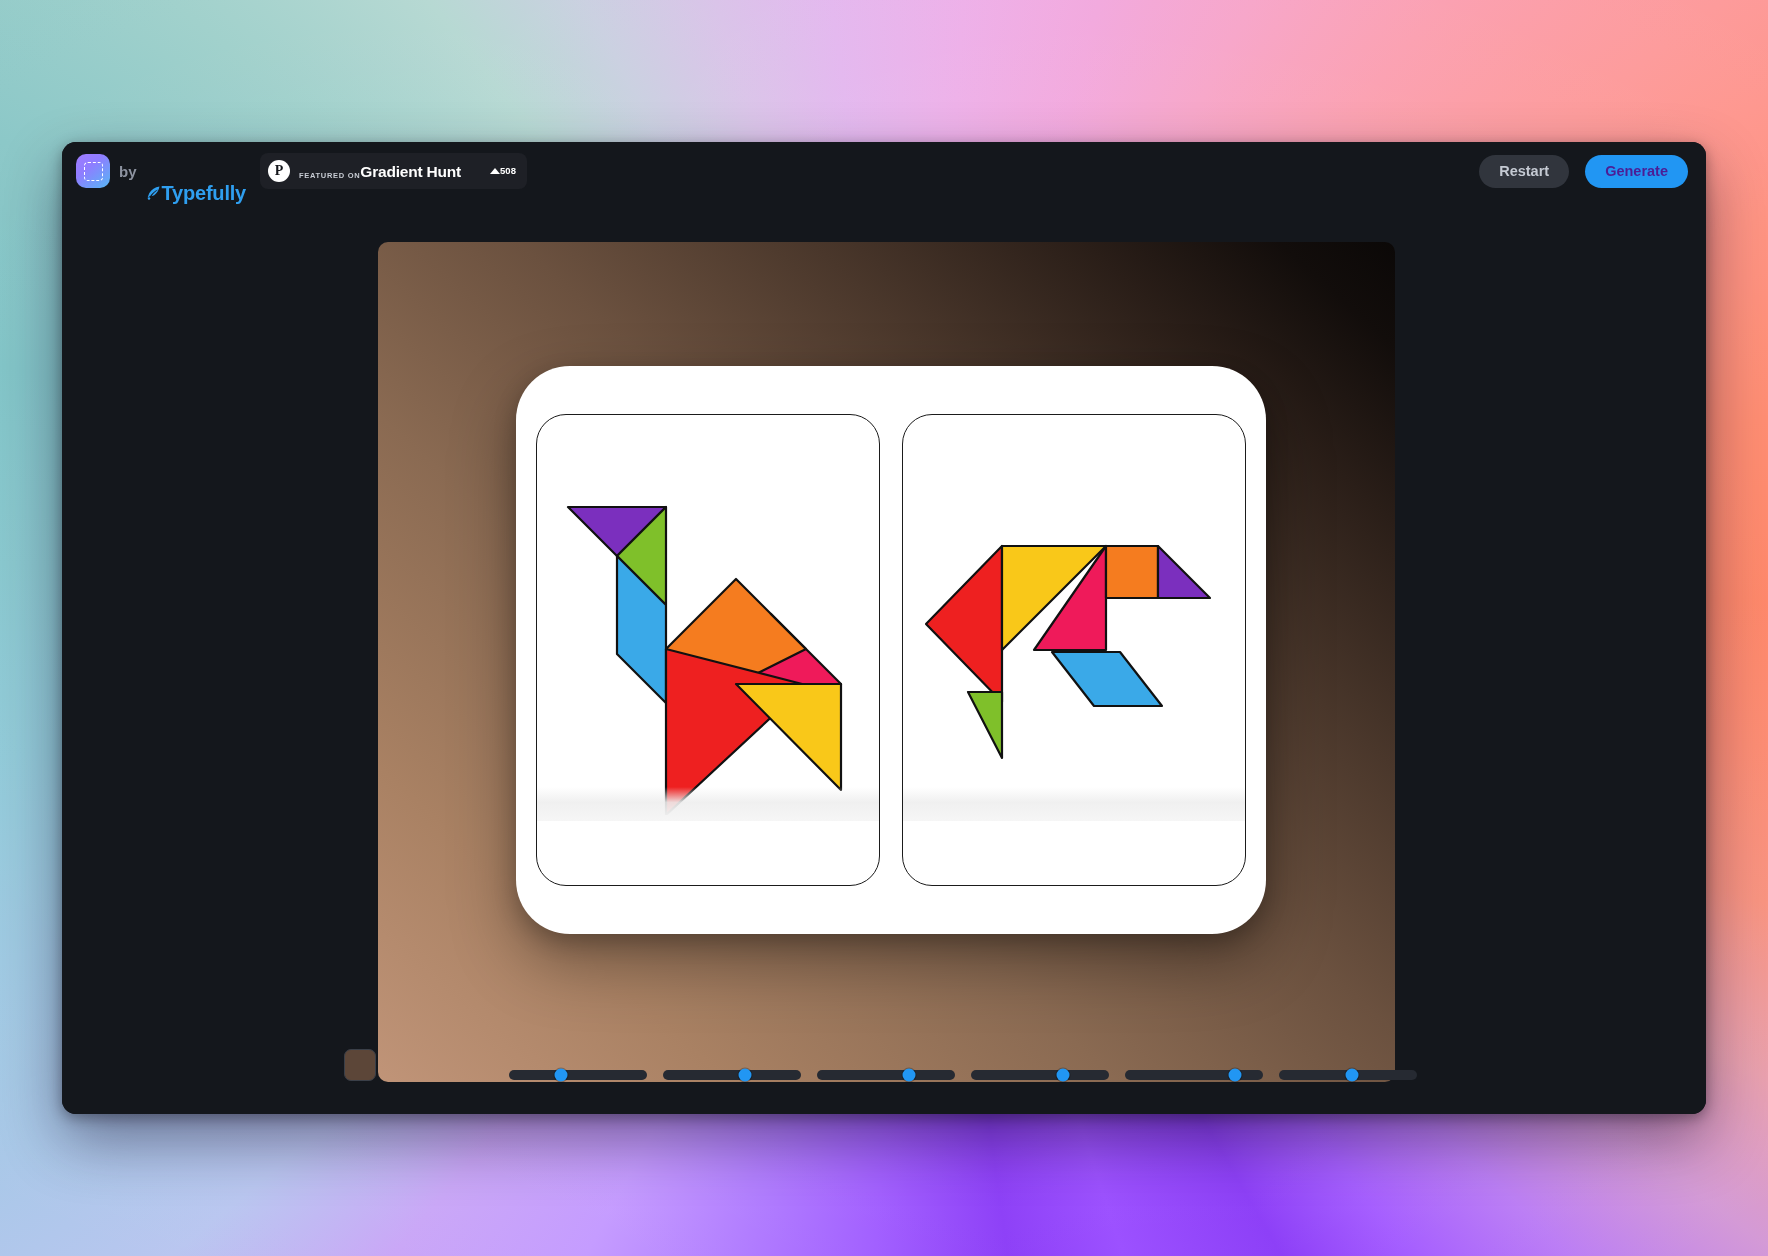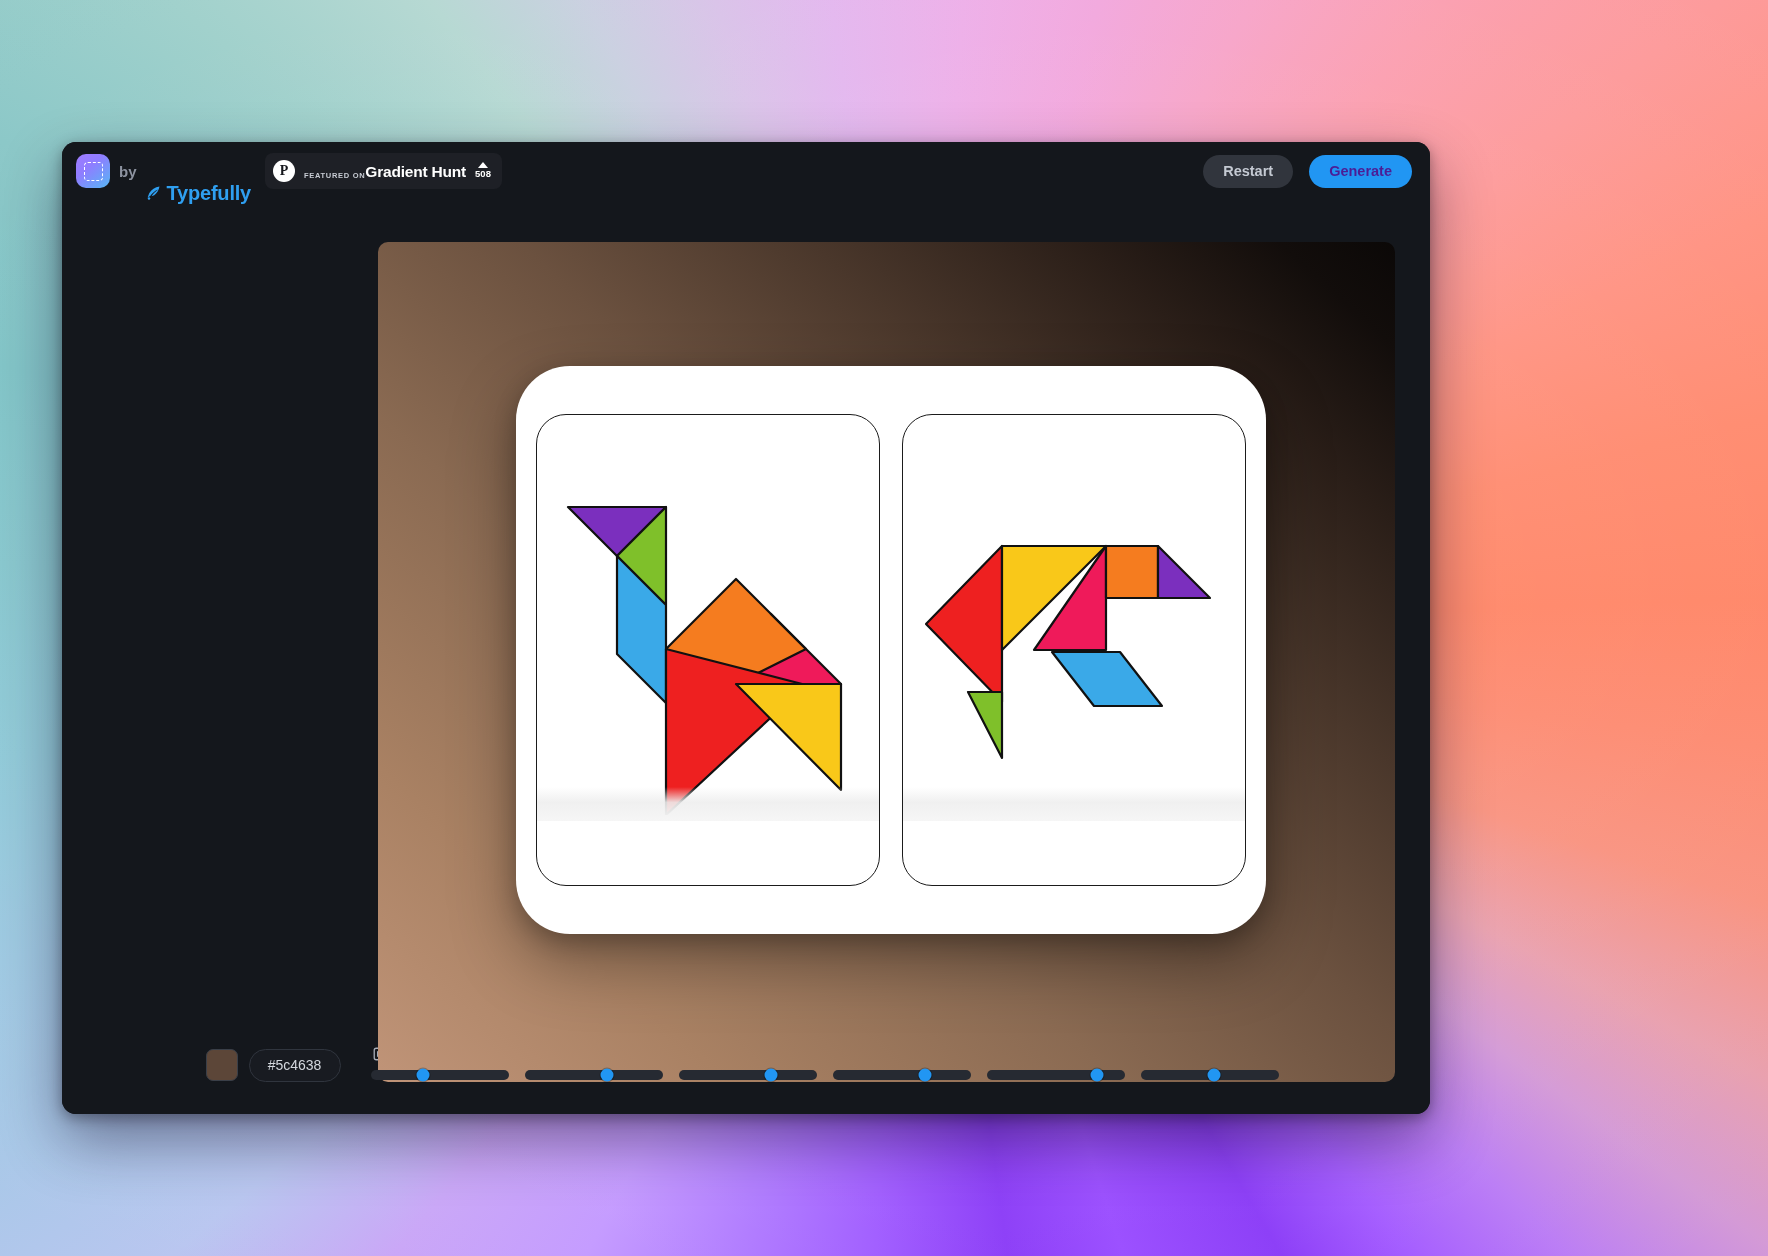--- a/index.html
+++ b/index.html
@@ -57,21 +57,21 @@
     inset: 0;
     background: radial-gradient(ellipse 120% 110% at 50% 45%, rgba(255,255,255,0.10) 0%, rgba(255,255,255,0) 65%);
     pointer-events: none;
   }
 
   
   #app-window {
     position: absolute;
     left: 62px;
     top: 142px;
-    width: 1368px;
+    width: 1644px;
     height: 972px;
     background: #14171c;
     border-radius: 14px;
     box-shadow: 0 26px 60px rgba(20,8,40,0.45), 0 4px 14px rgba(0,0,0,0.35);
     overflow: hidden;
     display: flex;
     flex-direction: column;
   }
 
   
@@ -110,21 +110,20 @@
 
   .brand-by {
     color: #8d93a0;
     font-size: 15px;
     font-weight: 600;
   }
 
   .brand-name-wrap {
     display: flex;
     align-items: center;
-    gap: 5px;
     margin-top: 44px;
   }
   .quill {
     width: 16px;
     height: 16px;
     display: block;
   }
   .brand-name {
     color: #2f9ff0;
     font-size: 20px;
@@ -167,23 +166,23 @@
   }
   .ph-name {
     color: #ffffff;
     font-size: 15.5px;
     font-weight: 700;
     line-height: 17px;
     letter-spacing: -0.2px;
   }
   .ph-votes {
     display: flex;
-    flex-direction: column;
-    align-items: center;
-    margin-left: 0;
+    flex-direction: row;
+    align-items: center;
+    margin-left: 20px;
   }
   .ph-caret {
     width: 0; height: 0;
     border-left: 5px solid transparent;
     border-right: 5px solid transparent;
     border-bottom: 6px solid #ffffff;
   }
   .ph-count {
     color: #ffffff;
     font-size: 9.5px;

